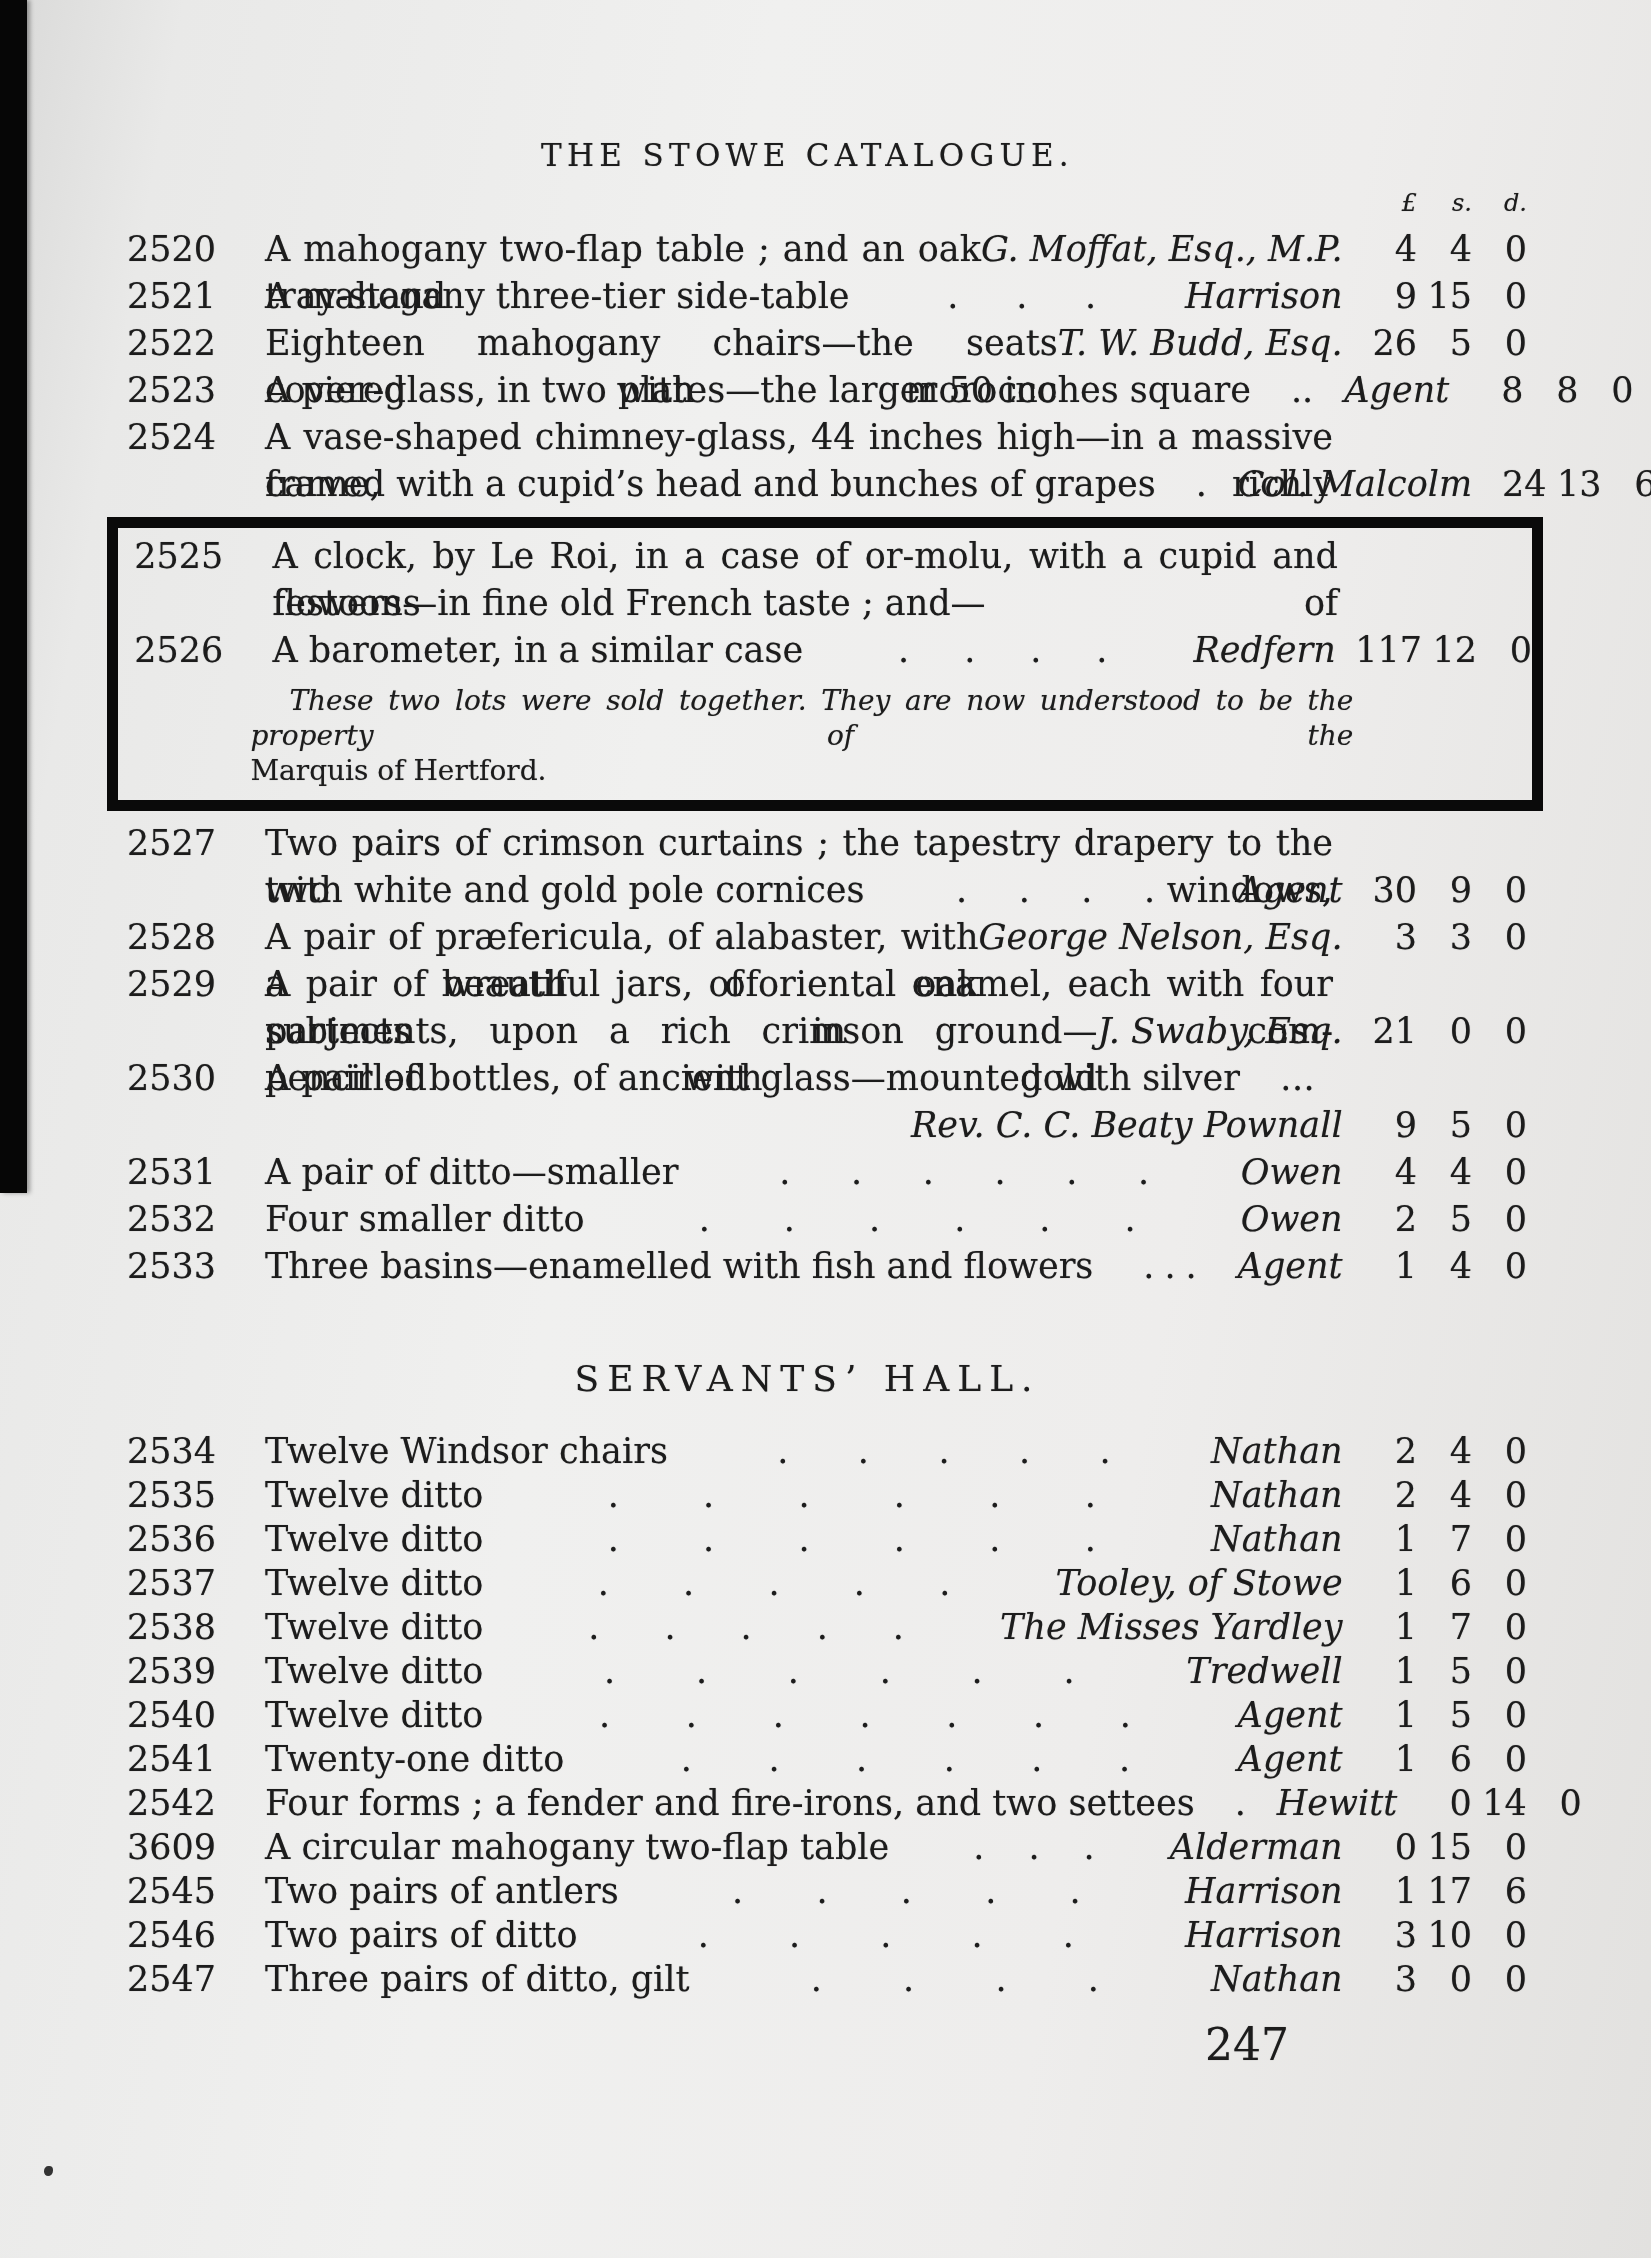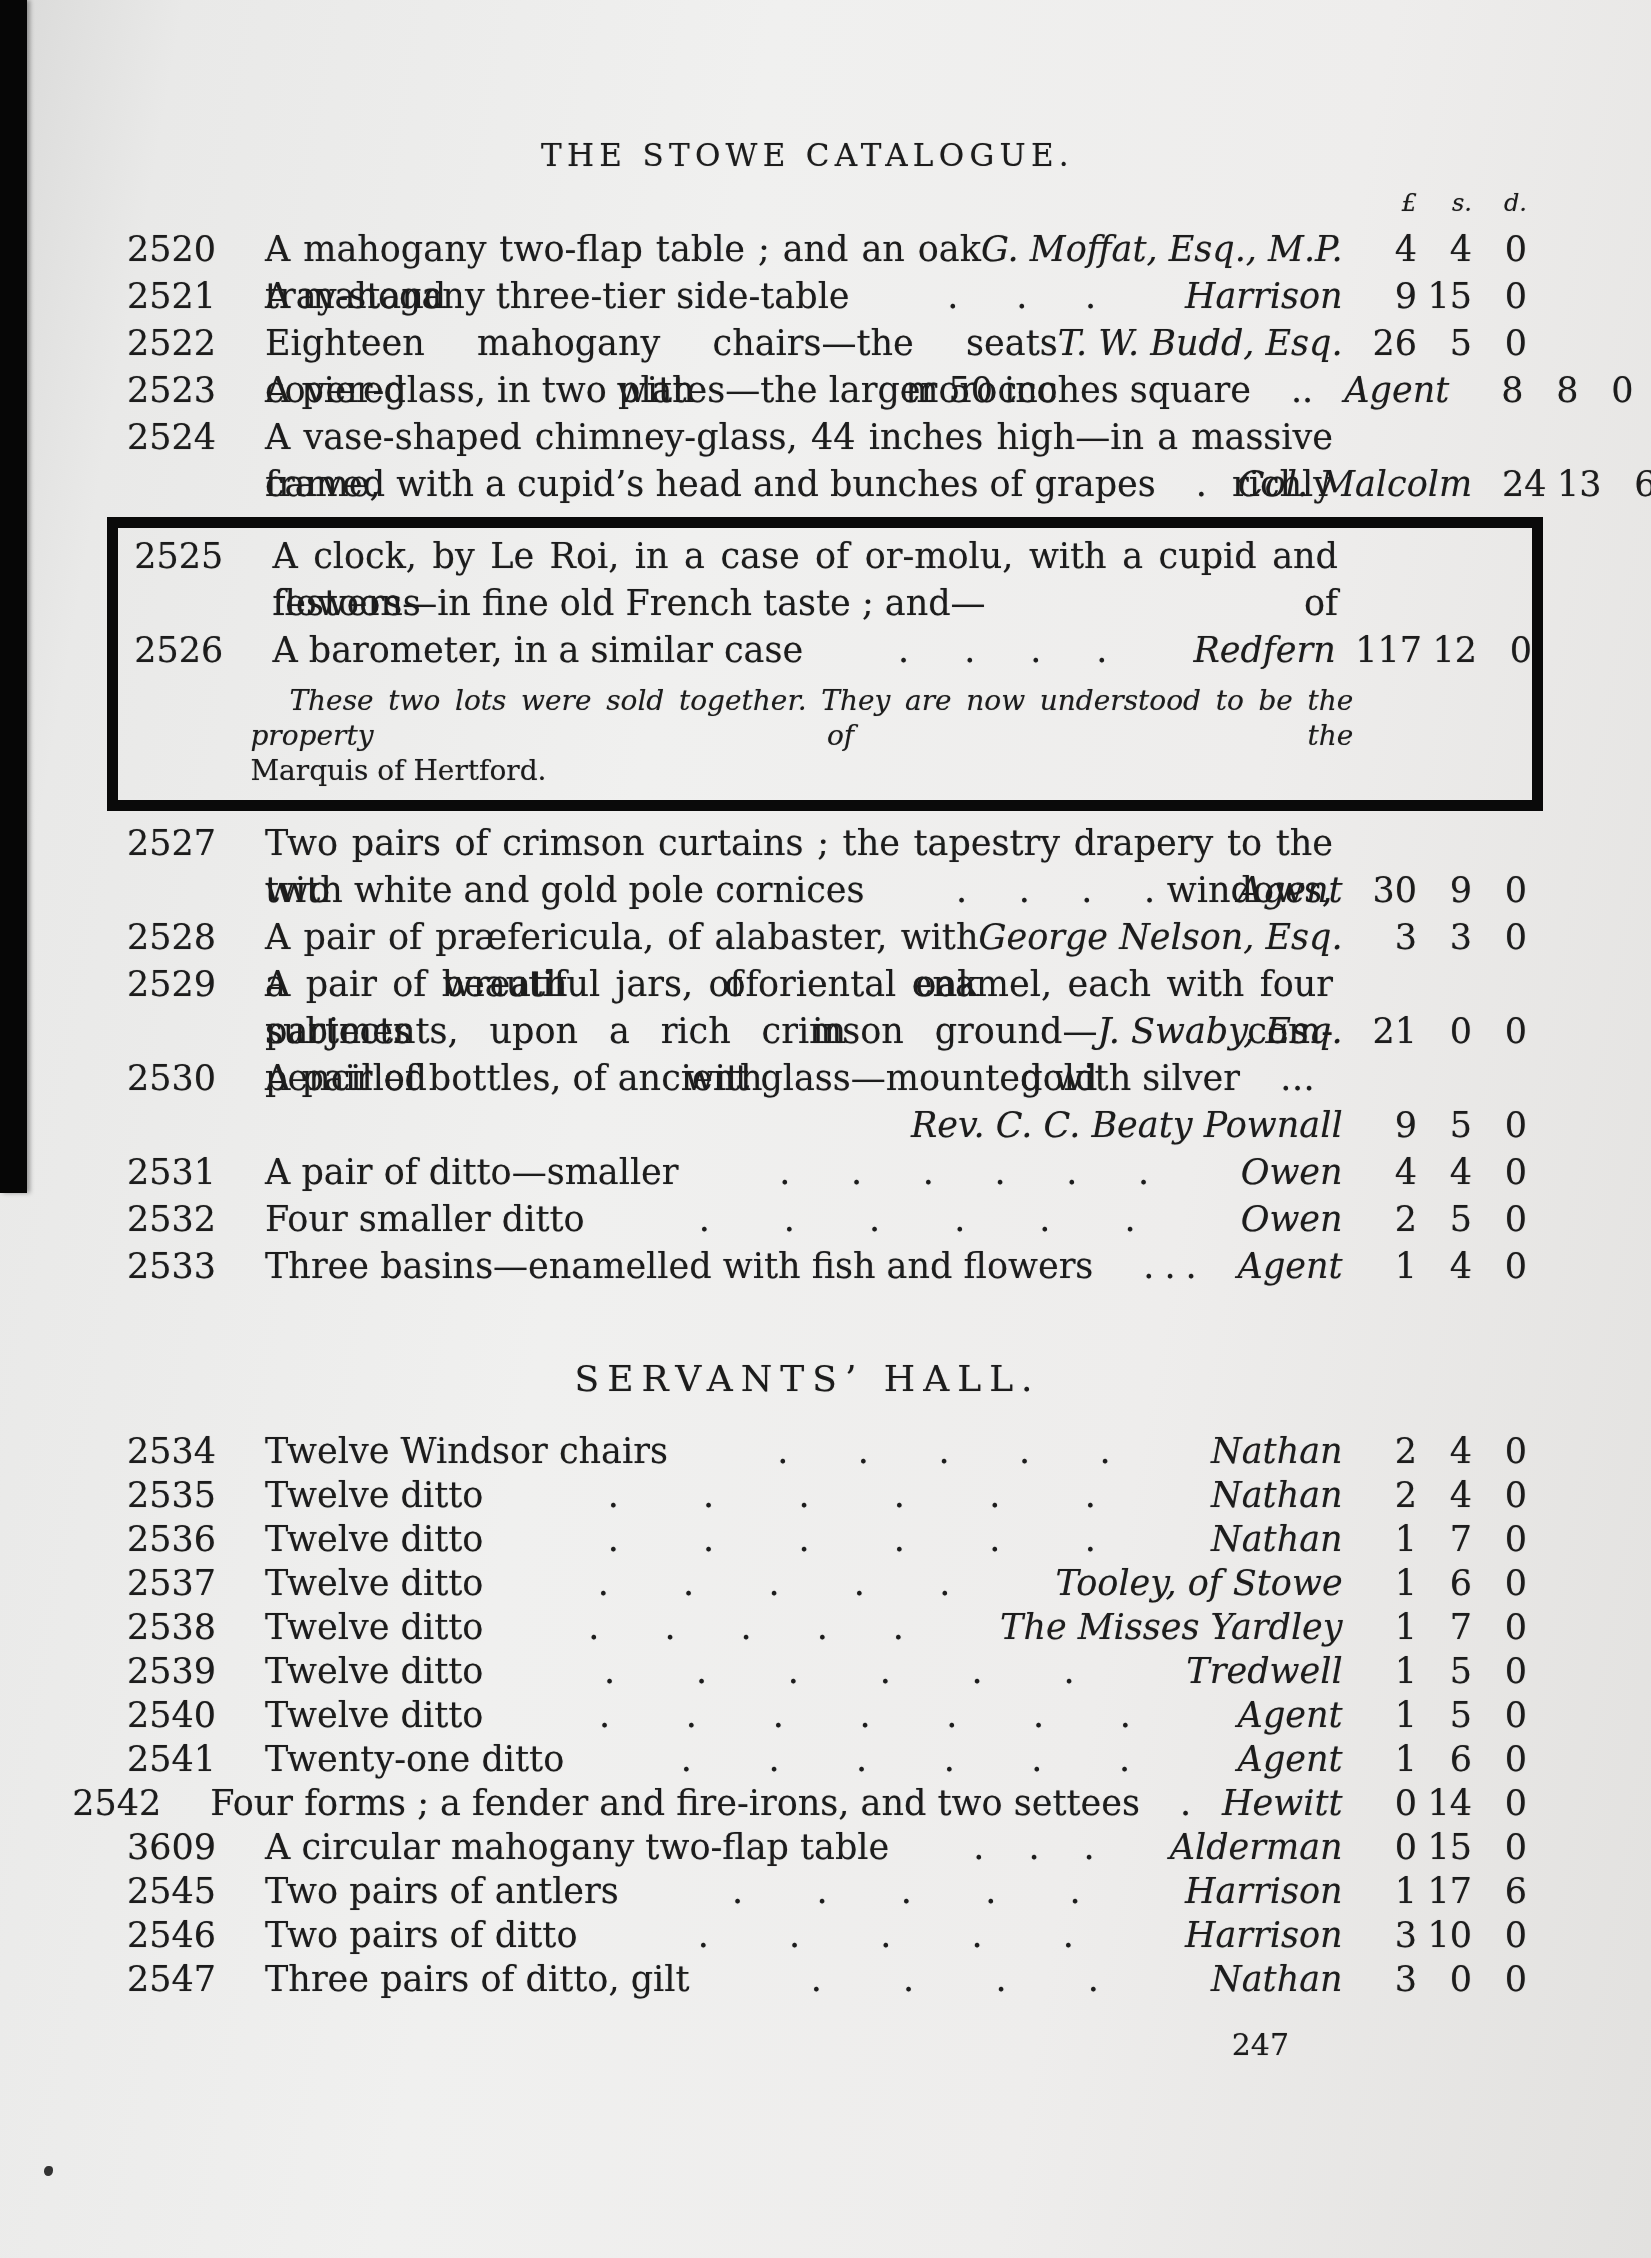--- a/index.html
+++ b/index.html
@@ -10,39 +10,39 @@
   }
   .scan-bar{position:absolute;left:0;top:0;width:26.5px;height:1193px;background:#060606;box-shadow:2.6px 0 4.4px rgba(0,0,0,.35);}
   .ink-speck{position:absolute;left:44px;top:2166px;width:8.8px;height:9.7px;background:#333;border-radius:55% 45% 60% 50%;}
   .page{position:absolute;left:0;top:0;right:0;padding:131px 125px 0 88px;text-shadow:0 0 0.9px rgba(25,25,25,.45);}
   .title{text-align:center;font-size:31px;font-weight:normal;letter-spacing:5.3px;line-height:49px;margin:0;}
   .cur-line{display:flex;align-items:flex-end;height:30px;margin-top:7px;font-size:24px;font-style:italic;}
   .cur-line .spacer{flex:1;}
   .cur{min-width:55px;text-align:right;flex:none;}
   .rows{margin-top:8.8px;}
   .cat-line{display:flex;align-items:baseline;height:47px;font-size:35px;line-height:47px;}
-  .hall .cat-line{height:44px;line-height:44px;justify-content:flex-end;}
+  .hall .cat-line{height:44px;line-height:44px;}
   .lot{width:128px;text-align:right;flex:none;}
   .desc{margin-left:49px;flex:none;}
   .desc.grow{flex:1 1 auto;}
   .justify{text-align:justify;text-align-last:justify;}
   .no-cols{padding-right:194px;}
   .leaders{flex:1 1 auto;display:flex;justify-content:space-evenly;padding:0 31px 0 40px;}
   .leaders.no-cols{padding-right:212px;}
   .ldot{flex:none;}
   .buyer{font-style:italic;margin-right:19.4px;flex:none;}
   .amt{min-width:55px;text-align:right;flex:none;}
   .box{border:11.5px solid #0a0a0a;margin:8.8px -16px 7px 19.4px;padding:5.3px 0 12.4px 0;}
   .box .lot{width:97px;padding-left:8px;}
   .note{margin-top:8.8px;}
   .note-line{font-size:28px;line-height:35px;margin-left:132px;width:1103px;}
   .note-line.j1{text-indent:39px;text-align:justify;text-align-last:justify;font-style:italic;}
   .section-heading{text-align:center;font-size:36px;font-weight:normal;letter-spacing:8px;line-height:49px;margin:64px 0 26px 0;}
   .footer-line{font-size:35px;line-height:44px;margin-top:19.4px;margin-left:265px;}
-  .page-number{font-size:30px;line-height:41px;margin-top:23px;text-align:right;padding-right:238px;}
+  .page-number{font-size:44px;line-height:41px;margin-top:23px;text-align:right;padding-right:238px;}
 </style>
 </head>
 <body>
 
 <div class="scan-bar"></div>
 <div class="ink-speck"></div>
 
 <div class="page">
   <h1 class="title">THE STOWE CATALOGUE.</h1>
 

